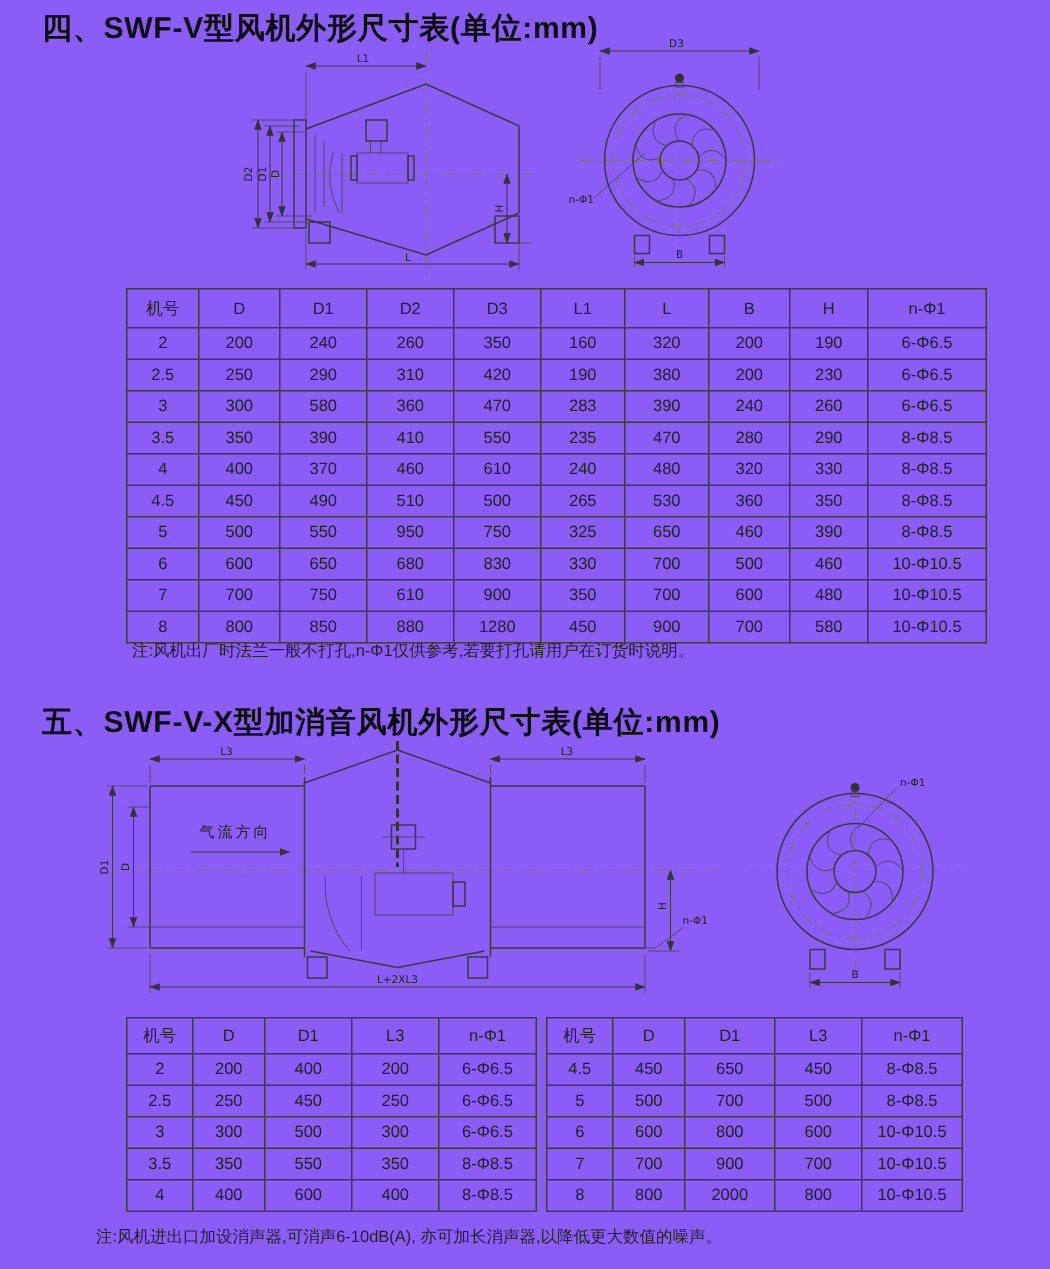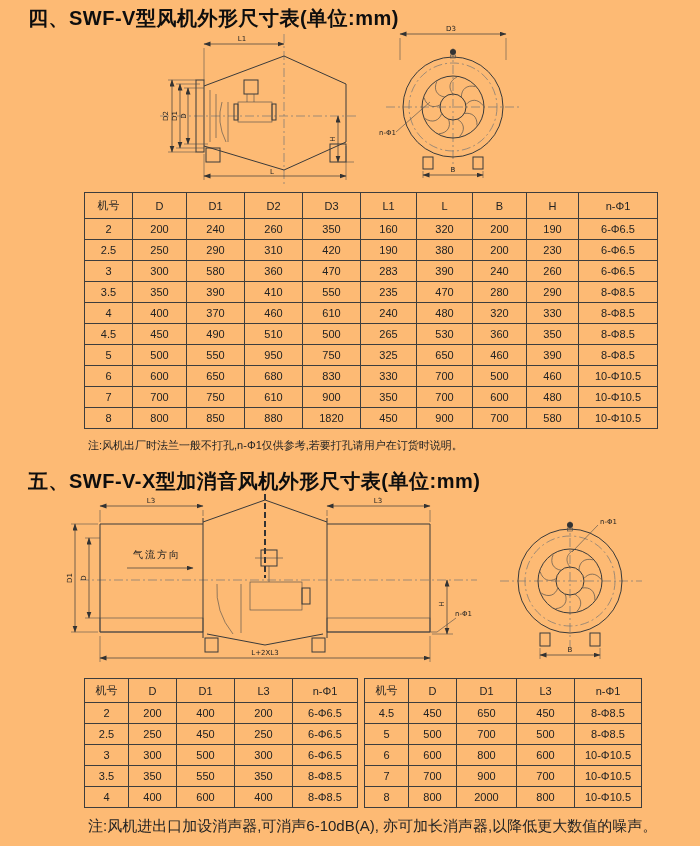--- a/index.html
+++ b/index.html
@@ -1,17 +1,17 @@
 <!DOCTYPE html>
 <html><head>
 <meta charset="utf-8">
 <style>
   *{margin:0;padding:0;box-sizing:border-box}
   html,body{background:#f2f2ef}
-  #page{position:relative;width:700px;height:846px;margin:0 auto;background:#fdba74;
+  #page{position:relative;width:700px;height:846px;margin:0 auto;background:#8b5cf6;
         font-family:"Liberation Sans","DejaVu Sans",sans-serif;color:#1a1a1a;overflow:hidden}
   .sec-title{position:absolute;font-size:20px;font-weight:bold;letter-spacing:.5px;color:#0e0e0e;white-space:nowrap}
   #title4{left:28px;top:5px}
   #title5{left:28px;top:468px}
   .draw{position:absolute}
   #draw-side4{left:150px;top:30px}
   #draw-front4{left:378px;top:22px}
   #draw-side5{left:65px;top:492px}
   #draw-front5{left:492px;top:497px}
   svg{overflow:visible}
@@ -26,22 +26,22 @@
   .dimtable th,.dimtable td{border:1px solid #3d3d3d;text-align:center;vertical-align:middle;
       font-size:11px;font-weight:normal;color:#232323;padding:0;white-space:nowrap}
   #table1{left:84px;top:192px;width:574px}
   #table1 th{height:26px}
   #table1 td{height:21px}
   #table2l{left:84px;top:678px;width:273px}
   #table2r{left:364px;top:678px;width:277px}
   #table2l th,#table2r th{height:24px}
   #table2l td,#table2r td{height:21px}
   .note{position:absolute;font-size:11px;color:#242424;white-space:nowrap}
-  #note1{left:88px;top:438px}
-  #note2{left:88px;top:817px;font-size:15px}
+  #note1{left:88px;top:426px}
+  #note2{left:64px;top:817px;font-size:11px}
 </style>
 </head>
 <body>
 
 <svg width="0" height="0" style="position:absolute" aria-hidden="true">
   <defs>
     <marker id="arr" markerWidth="8" markerHeight="6" refX="6.5" refY="2.5" orient="auto-start-reverse" markerUnits="userSpaceOnUse">
       <path d="M0,0 L7,2.5 L0,5 z" fill="#333"></path>
     </marker>
     <pattern id="xhatch" width="5" height="5" patternUnits="userSpaceOnUse">
@@ -305,21 +305,21 @@
           <td>700</td>
           <td>600</td>
           <td>480</td>
           <td>10-Φ10.5</td>
         </tr>
         <tr>
           <td>8</td>
           <td>800</td>
           <td>850</td>
           <td>880</td>
-          <td>1820</td>
+          <td>1280</td>
           <td>450</td>
           <td>900</td>
           <td>700</td>
           <td>580</td>
           <td>10-Φ10.5</td>
         </tr>
       </tbody>
     </table>
 
   <p class="note" id="note1">注:风机出厂时法兰一般不打孔,n-Φ1仅供参考,若要打孔请用户在订货时说明。</p>

